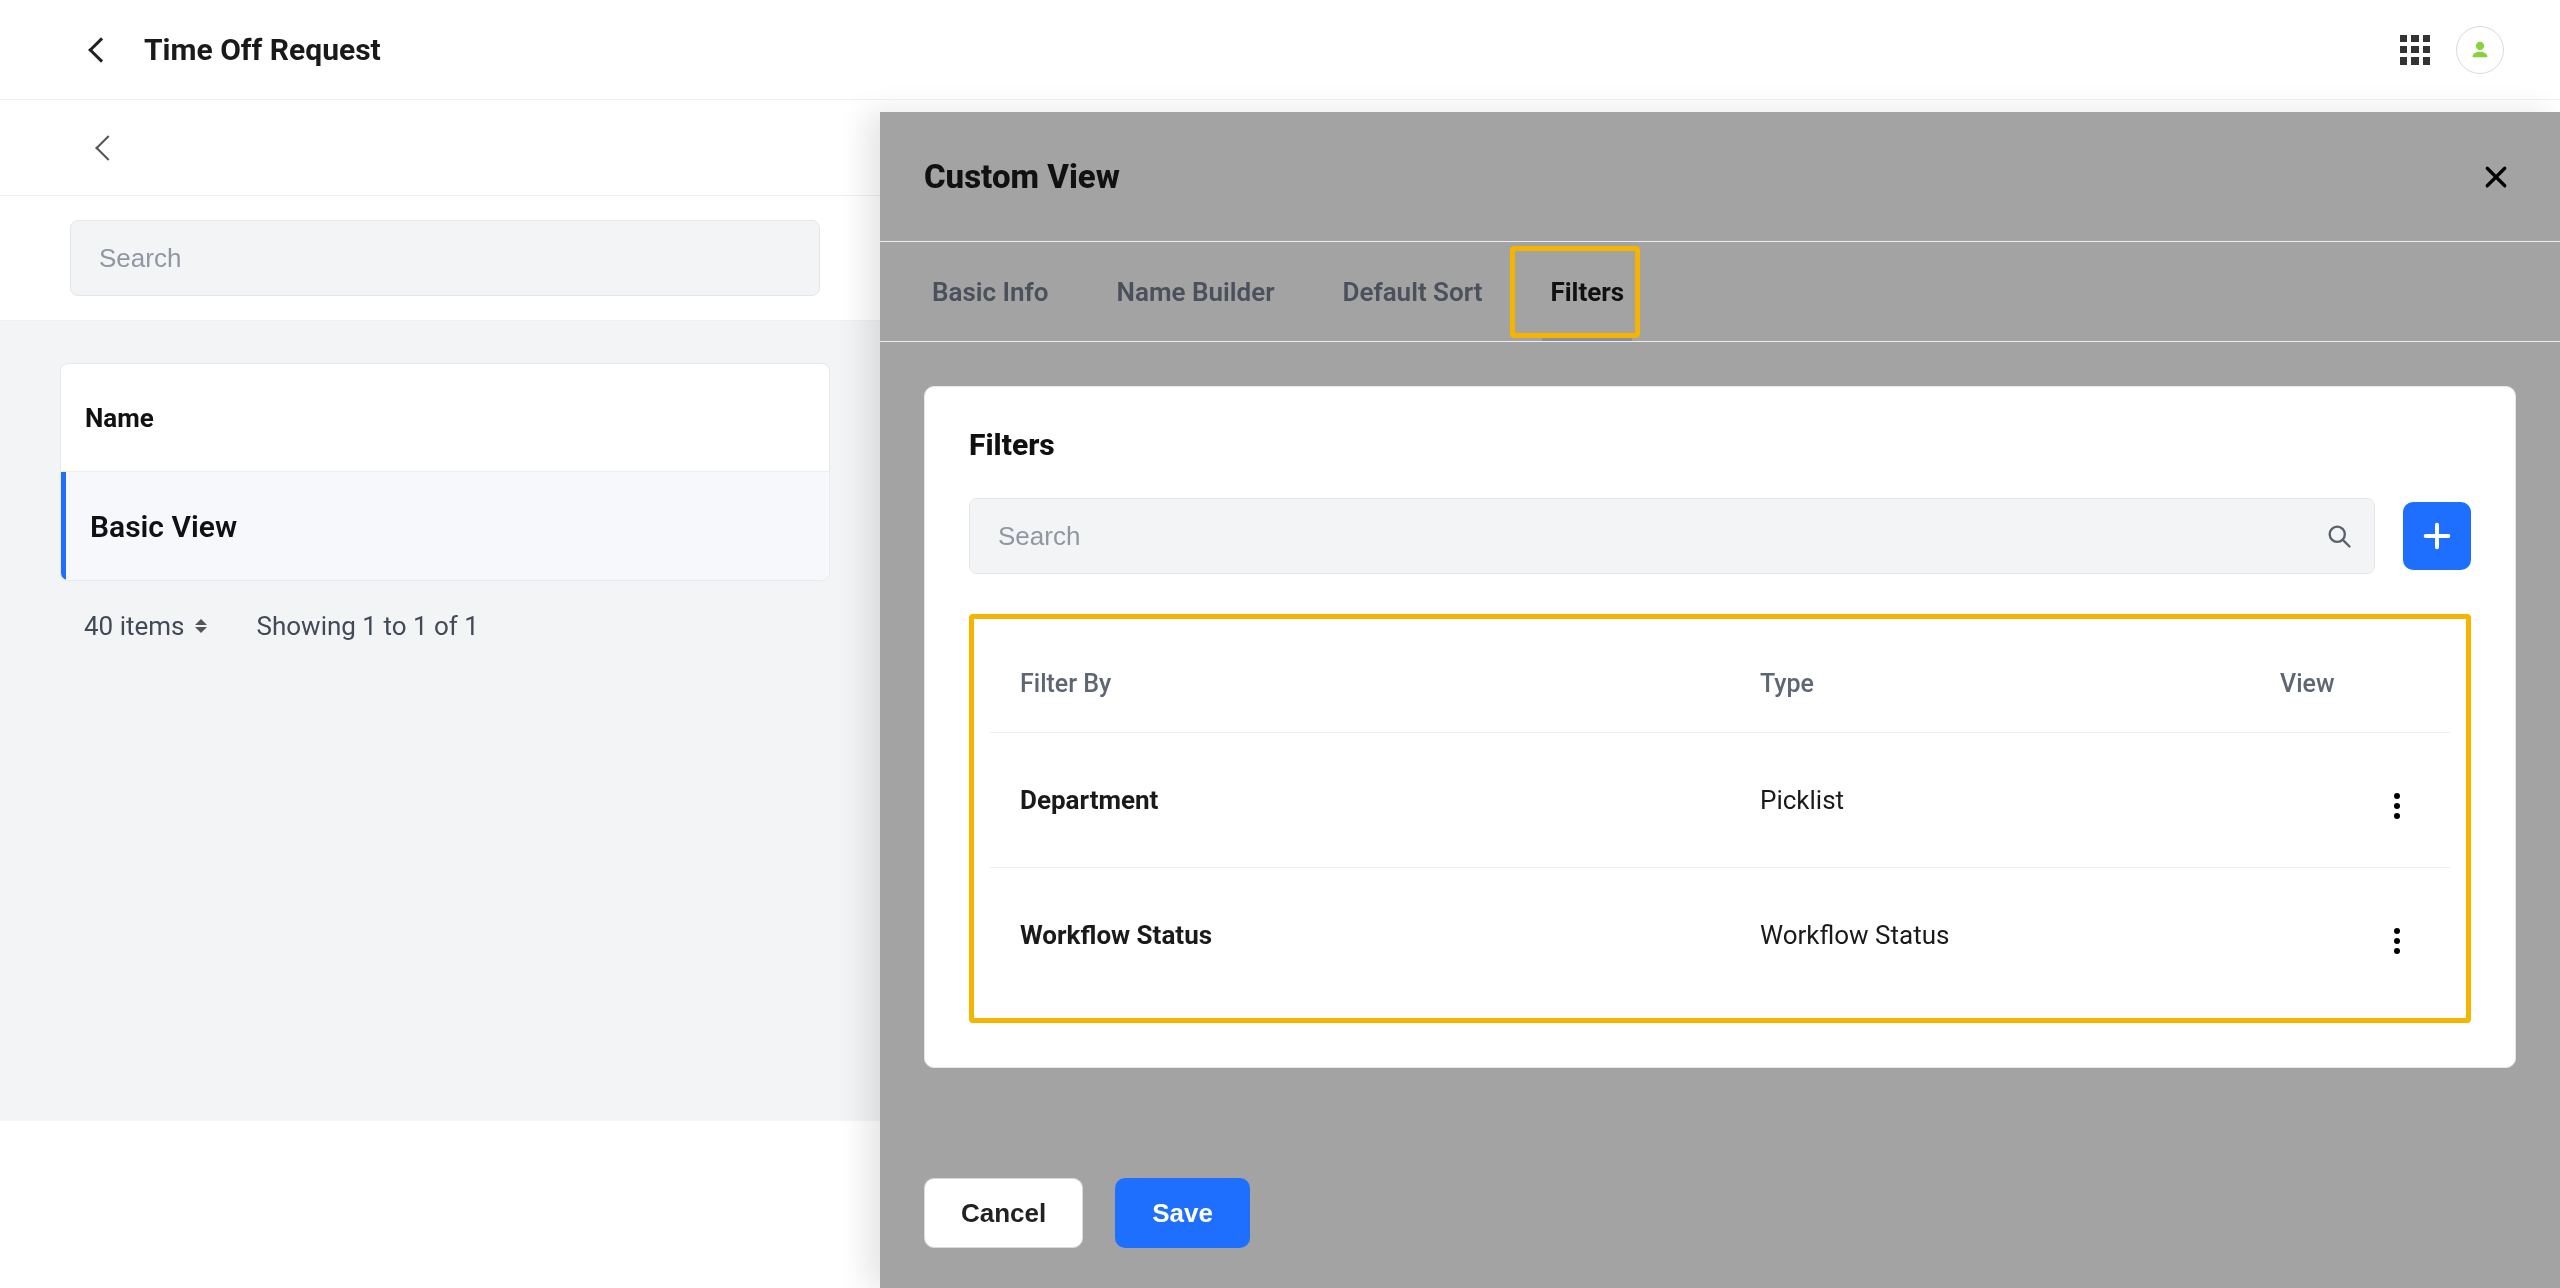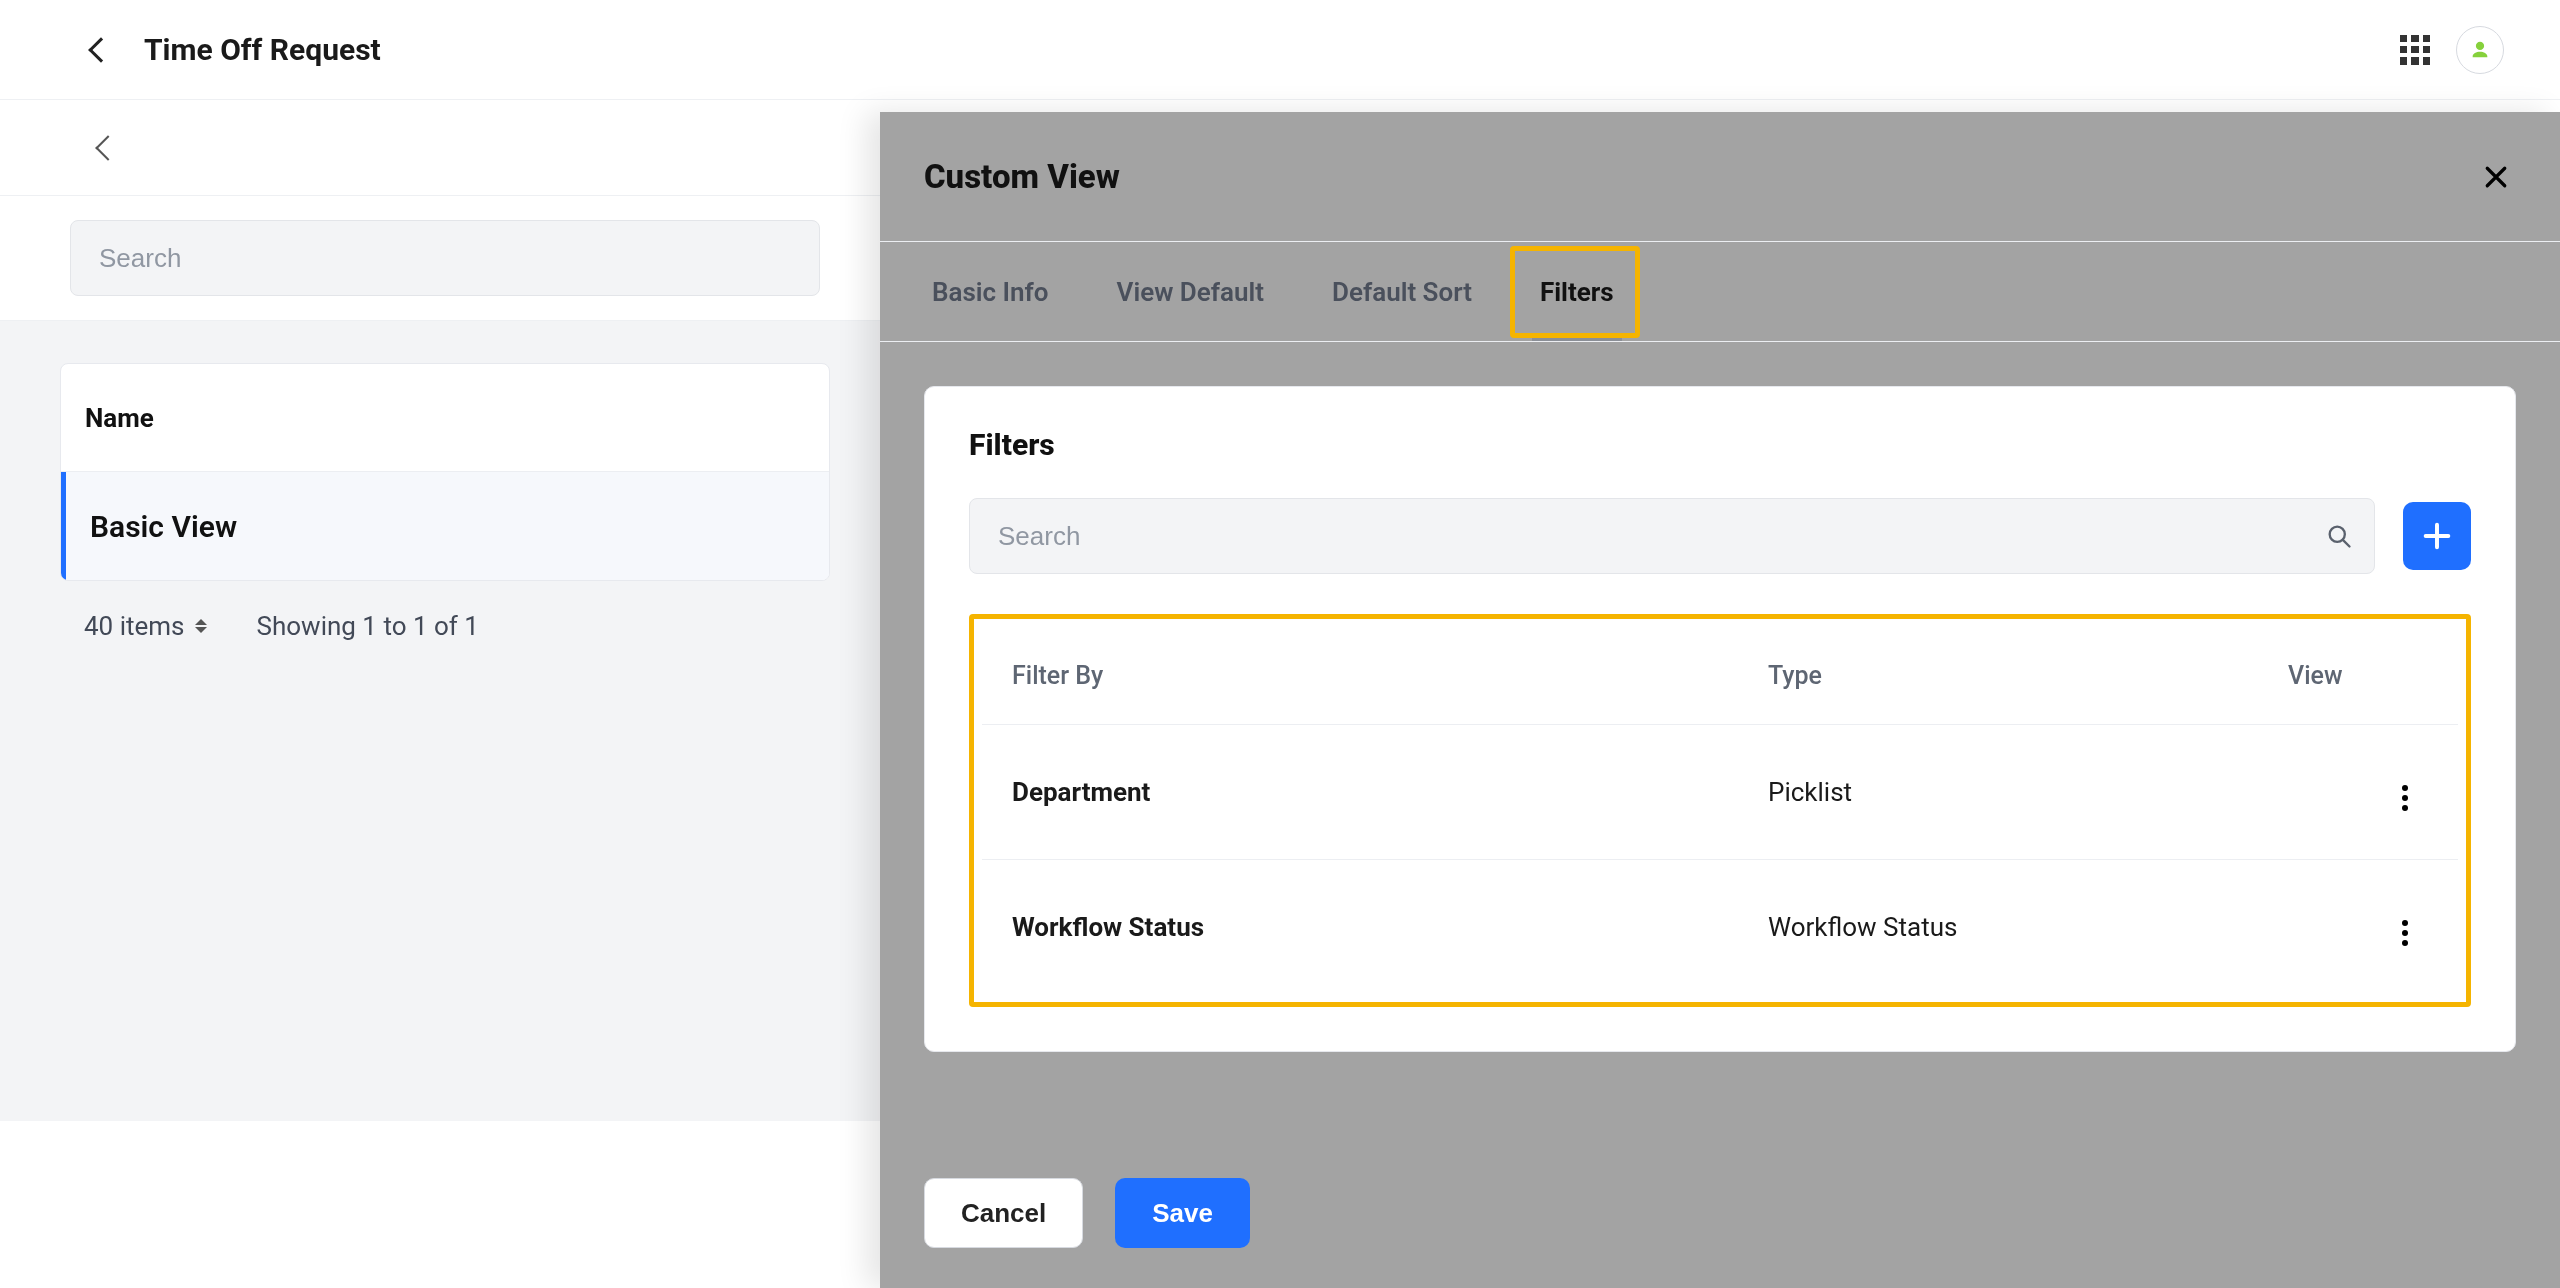--- a/index.html
+++ b/index.html
@@ -53,21 +53,21 @@
 
   .filters-card { border:1px solid #e6e8ed; border-radius:10px; padding: 40px 44px 44px 44px; background:#fff; }
   .filters-title { font-size: 30px; font-weight: 800; margin-bottom: 36px; }
   .filters-search-row { display:flex; gap: 28px; align-items:center; margin-bottom: 0; }
   .filters-search { flex:1; position:relative; }
   .filters-search input { width:100%; height:76px; background:#f3f4f6; border:1px solid #e3e5e9; border-radius:8px; font-size:26px; padding: 0 64px 0 28px; }
   .filters-search input::placeholder { color:#9097a2; }
   .filters-search .mag { position:absolute; right: 22px; top: 50%; transform:translateY(-50%); color:#5a616d; }
   .add-btn { width:68px; height:68px; border-radius:10px; background:#1f6fff; display:flex; align-items:center; justify-content:center; cursor:pointer; }
 
-  .filters-table-wrap { margin-top: 40px; border: 5px solid #f5b400; border-radius: 4px; padding: 8px; }
+  .filters-table-wrap { margin-top: 40px; border: 5px solid #f5b400; border-radius: 4px; padding: 16px; }
   .filters-table { width:100%; border-collapse:collapse; }
   .filters-table thead th { text-align:left; font-weight:500; color:#5e6673; font-size:25px; padding: 34px 30px; border-bottom:1px solid #eceef2; }
   .filters-table thead th.col-type { width: 520px; }
   .filters-table thead th.col-value { width: 200px; text-align:left; }
   .filters-table tbody td { font-size:26px; padding: 42px 30px; border-bottom:1px solid #eceef2; color:#1a1a1a; }
   .filters-table tbody tr:last-child td { border-bottom: none; }
   .filters-table tbody td.fname { font-weight:700; }
   .filters-table tbody td.actions { text-align:right; padding-right: 40px; }
   .kebab { display:inline-flex; flex-direction:column; gap:4px; cursor:pointer; padding: 6px 10px; }
   .kebab span { width:6px; height:6px; background:#000; border-radius:50%; }
@@ -158,21 +158,21 @@
             <path stroke="#000" stroke-width="2.6" stroke-linecap="round" d="M5 5 19 19 M19 5 5 19"></path>
           </svg>
       </div>
     </div>
 
     <div class="panel-tabs">
       <div class="tab">
           <span>Basic Info</span>
         </div>
       <div class="tab">
-          <span>View Default</span>
+          <span>Name Builder</span>
         </div>
       <div class="tab">
           <span>Default Sort</span>
         </div>
       <div class="tab active" id="tab-filters">
           <span>Filters</span>
         </div>
       <div class="tab-highlight" id="tab-highlight-box" style="left: 630.281px; top: 4px; width: 129.75px; height: 92px;"></div>
     </div>
 

